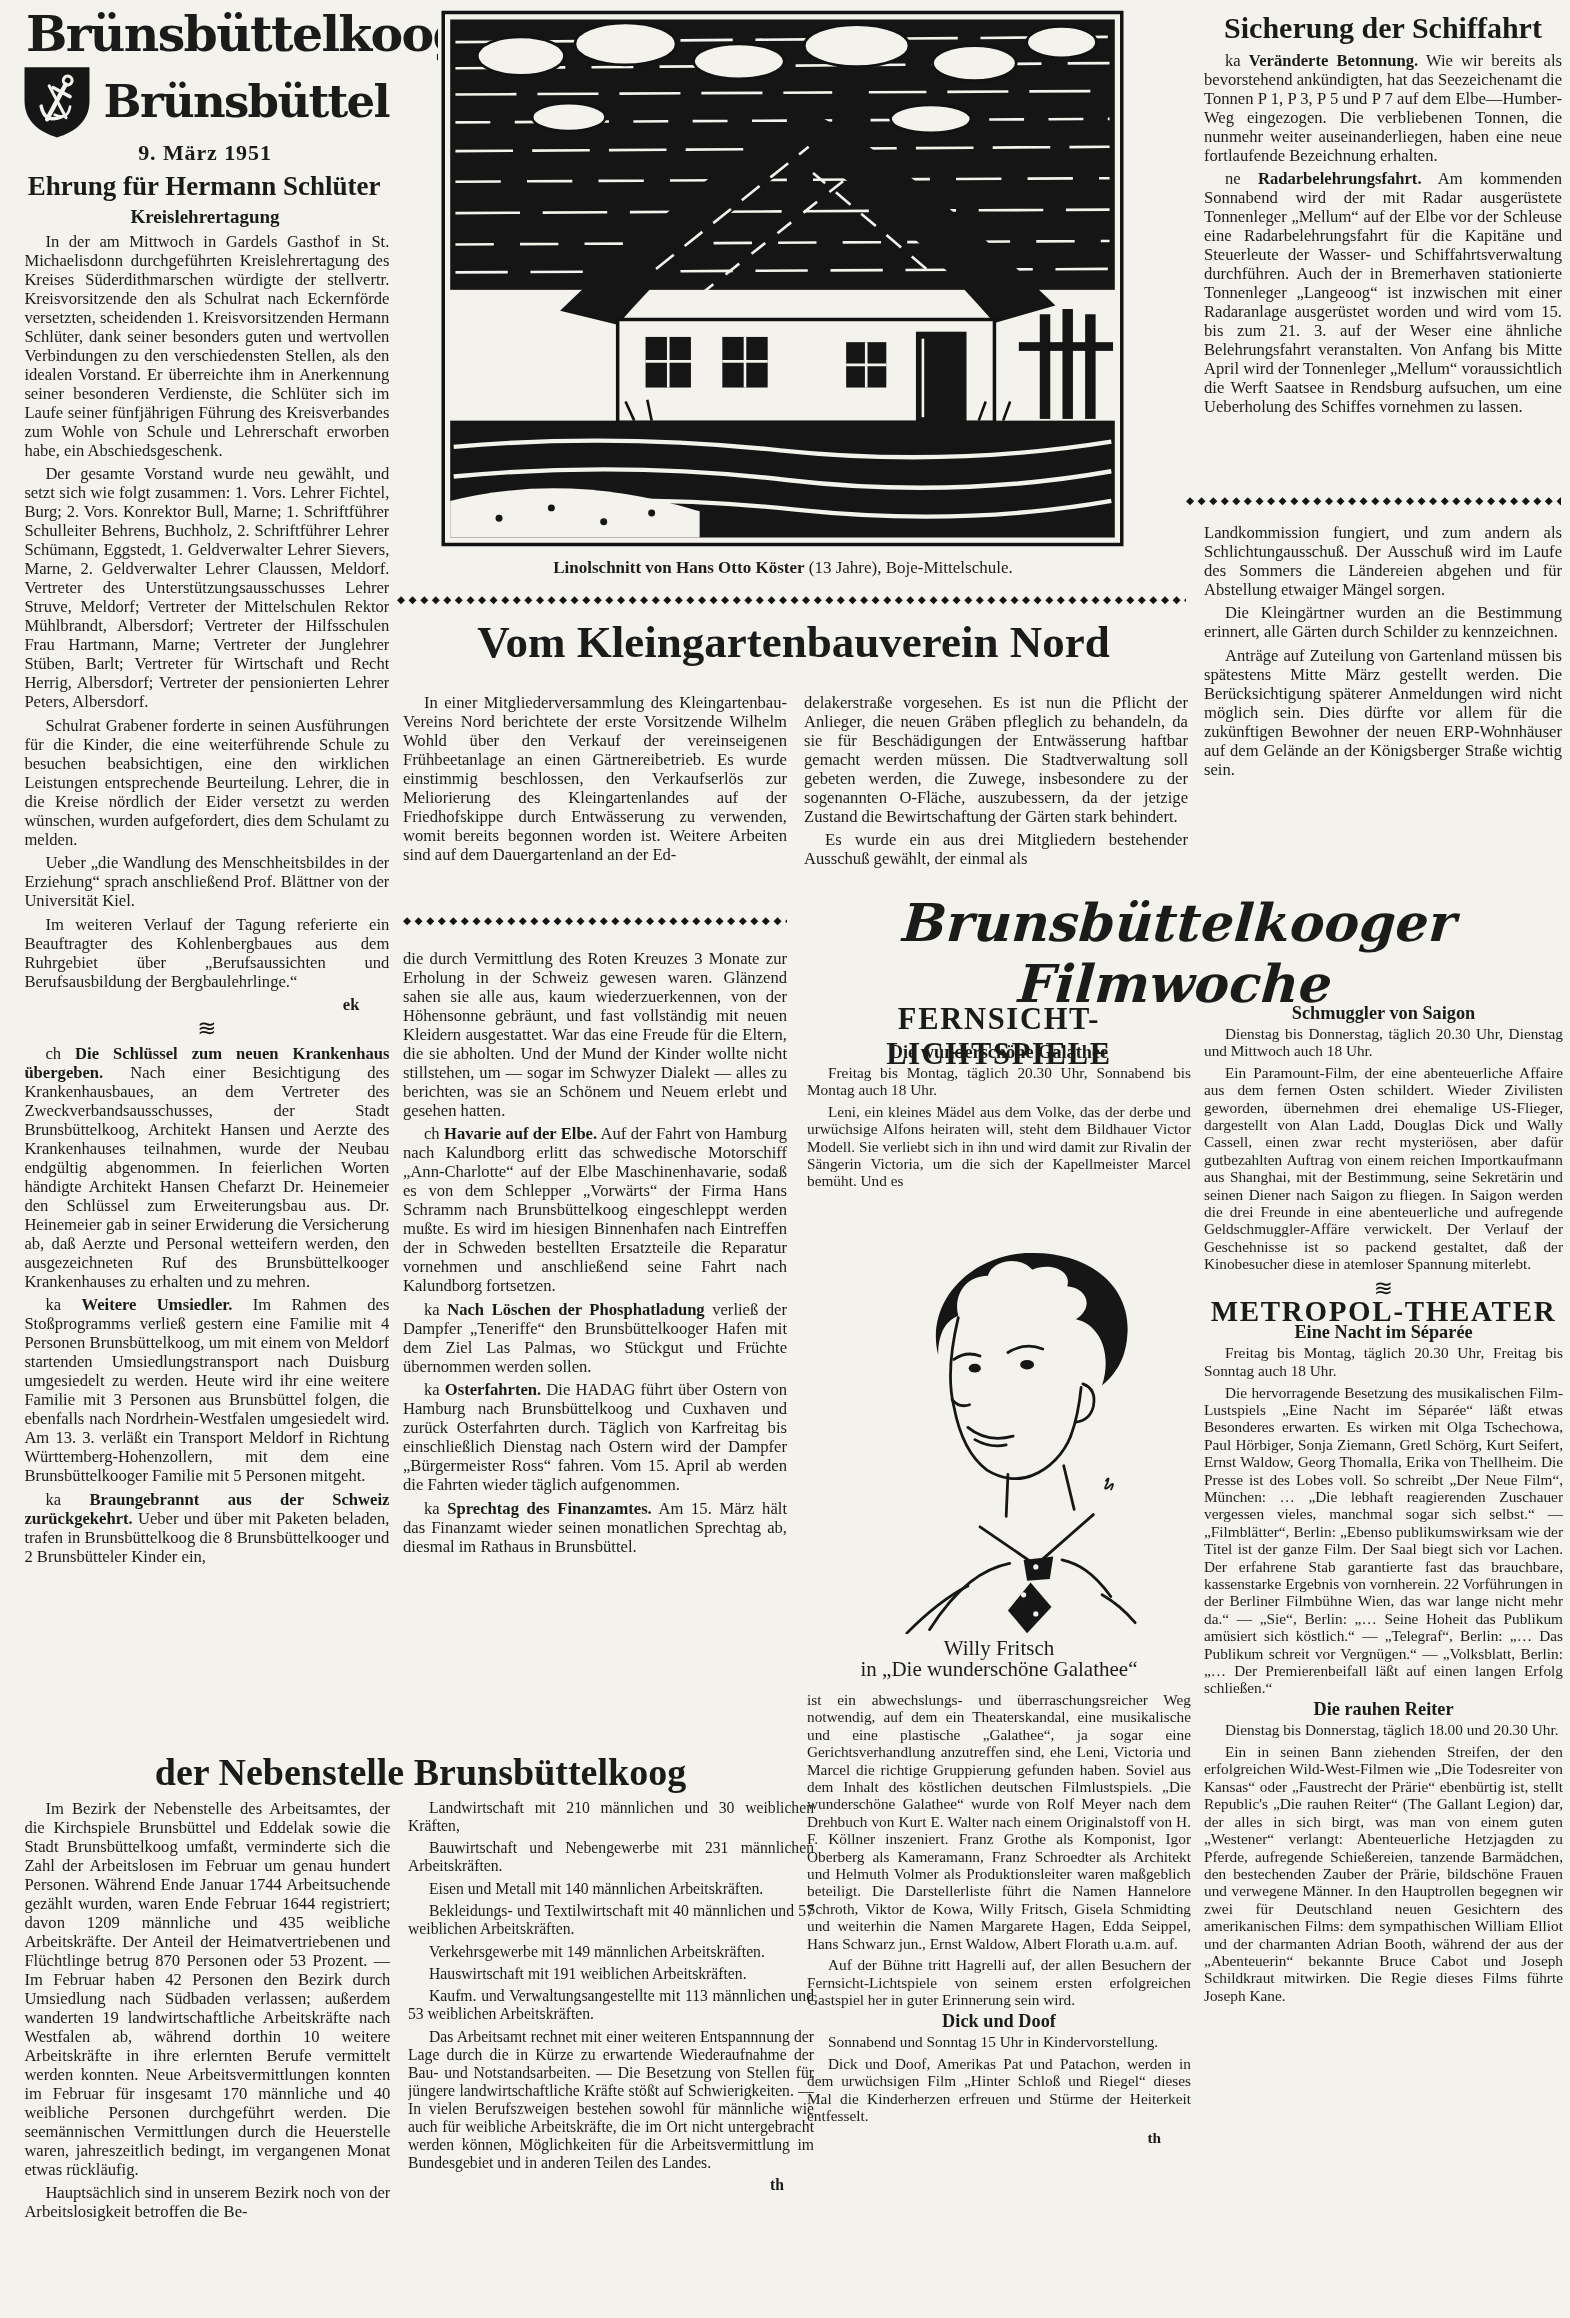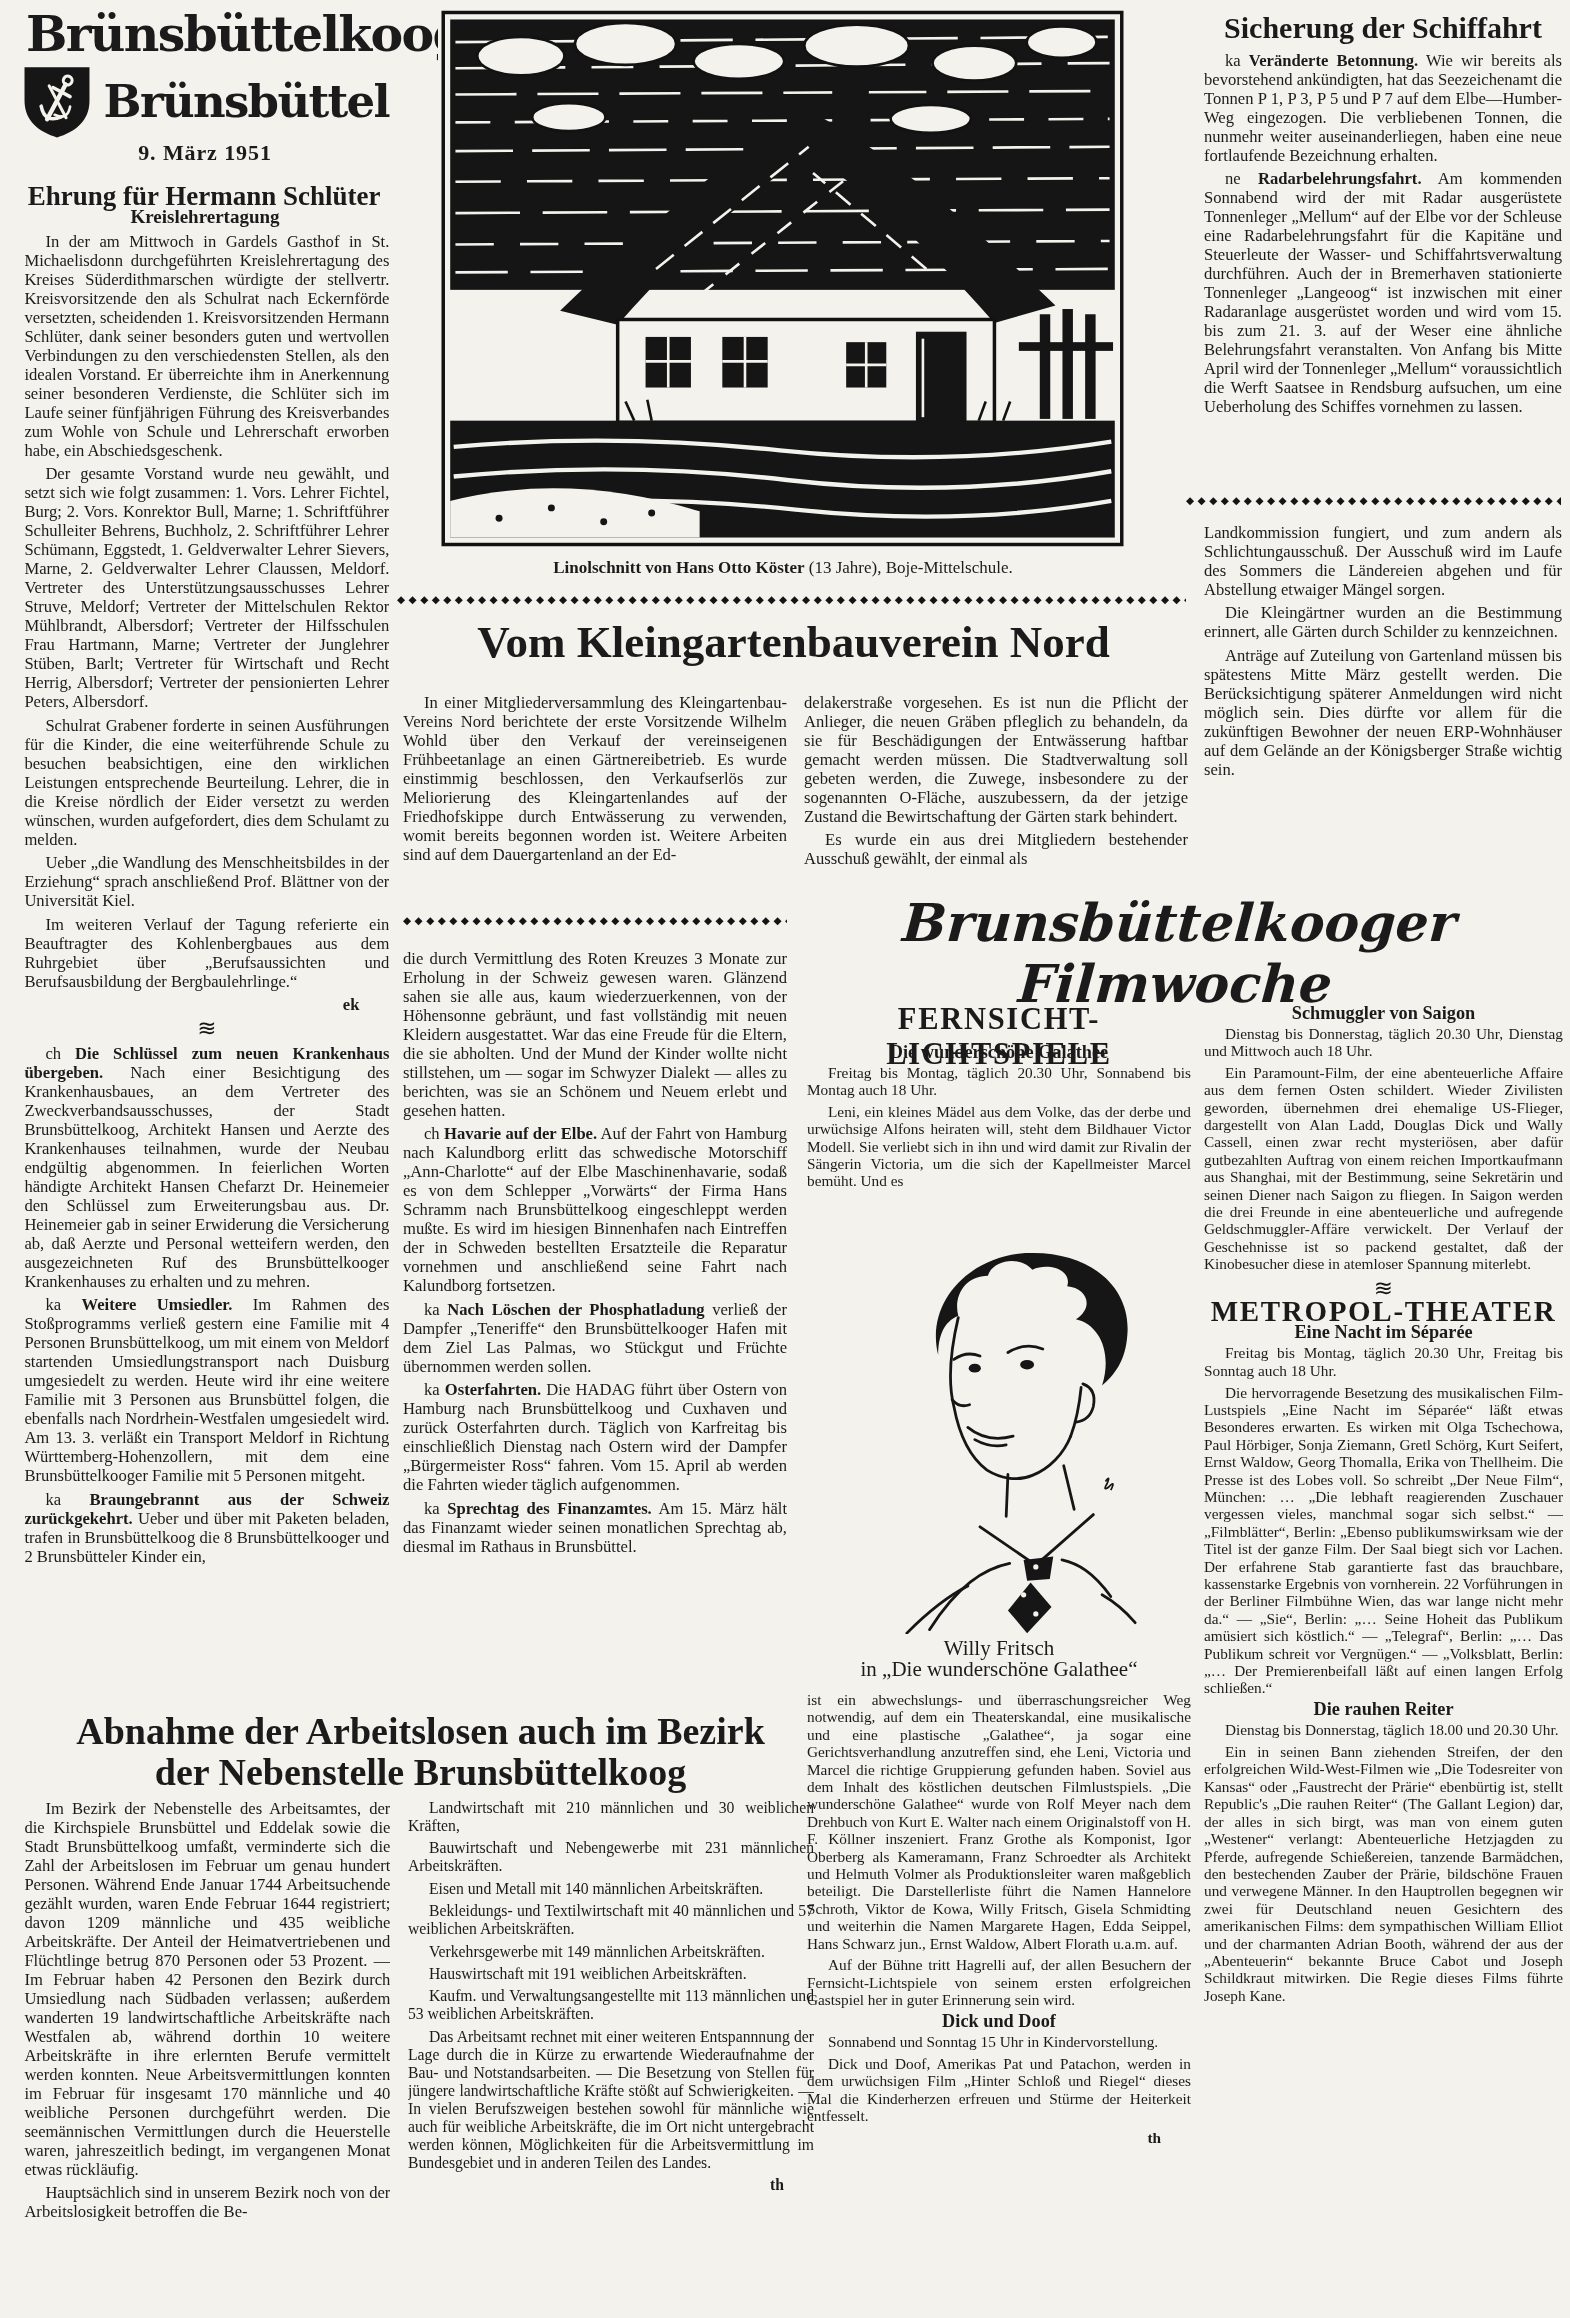--- a/index.html
+++ b/index.html
@@ -15,21 +15,21 @@
   .lead{font-weight:bold;margin-top:43px;}
   .pf{font-weight:normal;}
   .sig{text-align:right;font-weight:bold;padding-right:30px;}
   .overflow-clip{overflow:hidden;}
   
   .mast1{font-family:"DejaVu Serif", serif;font-weight:bold;font-size:49px;letter-spacing:-1.7px;line-height:51px;}
   .mast2{font-family:"DejaVu Serif", serif;font-weight:bold;font-size:45px;letter-spacing:-1.7px;line-height:47px;}
   .mastrow{display:flex;align-items:center;justify-content:center;gap:10.5px;text-align:center;}
   .flourish{width:45px;height:24.4px;background:repeating-linear-gradient(to bottom,#161616 0 4.4px,rgba(0,0,0,0) 4.4px 9.6px);transform:skewY(-6deg);}
   .dateline{font-weight:bold;font-size:22px;letter-spacing:0.9px;}
-  .h-a1{font-weight:bold;font-size:27px;line-height:31px;margin-top:10px;}
+  .h-a1{font-weight:bold;font-size:27px;line-height:31px;}
   .h-sub{font-weight:bold;font-size:19px;}
   .h-kg{font-weight:bold;font-size:45px;line-height:49px;}
   .h-schiff{font-weight:bold;font-size:30px;line-height:33px;}
   .h-abn{font-weight:bold;font-size:38px;line-height:40px;}
   .h-script{font-family:"DejaVu Serif", serif;font-style:italic;font-weight:bold;font-size:52px;transform:skewX(-4deg);}
   .h-cinema{font-weight:bold;font-size:30.5px;letter-spacing:1.7px;}
   .h-film{font-weight:bold;font-size:18.3px;text-align:center;margin:3.5px 0 2.6px 0;}
   .cap-bold{font-weight:bold;}
   .lino-cap{font-size:17px;}
   .caric-cap{font-size:21px;line-height:21px;}
@@ -313,21 +313,20 @@
     <div class="wavy center"></div>
     <div class="h-cinema center" style="font-size:29px;">METROPOL-THEATER</div>
     <div class="h-film">Eine Nacht im Séparée</div>
     <p>Freitag bis Montag, täglich 20.30 Uhr, Freitag bis Sonntag auch 18 Uhr.</p>
     <p>Die hervorragende Besetzung des musikalischen Film-Lustspiels „Eine Nacht im Séparée“ läßt etwas Besonderes erwarten. Es wirken mit Olga Tschechowa, Paul Hörbiger, Sonja Ziemann, Gretl Schörg, Kurt Seifert, Ernst Waldow, Georg Thomalla, Erika von Thellheim. Die Presse ist des Lobes voll. So schreibt „Der Neue Film“, München: … „Die lebhaft reagierenden Zuschauer vergessen vieles, manchmal sogar sich selbst.“ — „Filmblätter“, Berlin: „Ebenso publikumswirksam wie der Titel ist der ganze Film. Der Saal biegt sich vor Lachen. Der erfahrene Stab garantierte fast das brauchbare, kassenstarke Ergebnis von vornherein. 22 Vorführungen in der Berliner Filmbühne Wien, das war lange nicht mehr da.“ — „Sie“, Berlin: „… Seine Hoheit das Publikum amüsiert sich köstlich.“ — „Telegraf“, Berlin: „… Das Publikum schreit vor Vergnügen.“ — „Volksblatt, Berlin: „… Der Premierenbeifall läßt auf einen langen Erfolg schließen.“</p>
     <div class="h-film">Die rauhen Reiter</div>
     <p>Dienstag bis Donnerstag, täglich 18.00 und 20.30 Uhr.</p>
     <p>Ein in seinen Bann ziehenden Streifen, der den erfolgreichen Wild-West-Filmen wie „Die Todesreiter von Kansas“ oder „Faustrecht der Prärie“ ebenbürtig ist, stellt Republic's „Die rauhen Reiter“ (The Gallant Legion) dar, der alles in sich birgt, was man von einem guten „Westener“ verlangt: Abenteuerliche Hetzjagden zu Pferde, aufregende Schießereien, tanzende Barmädchen, den bestechenden Zauber der Prärie, bildschöne Frauen und verwegene Männer. In den Hauptrollen begegnen wir zwei für Deutschland neuen Gesichtern des amerikanischen Films: dem sympathischen William Elliot und der charmanten Adrian Booth, während der aus der „Abenteuerin“ bekannte Bruce Cabot und Joseph Schildkraut mitwirken. Die Regie dieses Films führte Joseph Kane.</p>
   </div>
 
-  <div class="abs h-abn center" style="left:26px;top:1711px;width:789px;">Abnahme der Arbeitslosen auch im Bezirk</div>
   <div class="abs h-abn center" style="left:26px;top:1752px;width:789px;">der Nebenstelle Brunsbüttelkoog</div>
 
   <div class="abs flow body19 overflow-clip" style="left:24.4px;top:1799px;width:366px;height:515px;">
     <p>Im Bezirk der Nebenstelle des Arbeitsamtes, der die Kirchspiele Brunsbüttel und Eddelak sowie die Stadt Brunsbüttelkoog umfaßt, verminderte sich die Zahl der Arbeitslosen im Februar um genau hundert Personen. Während Ende Januar 1744 Arbeitsuchende gezählt wurden, waren Ende Februar 1644 registriert; davon 1209 männliche und 435 weibliche Arbeitskräfte. Der Anteil der Heimatvertriebenen und Flüchtlinge betrug 870 Personen oder 53 Prozent. — Im Februar haben 42 Personen den Bezirk durch Umsiedlung nach Südbaden verlassen; außerdem wanderten 19 landwirtschaftliche Arbeitskräfte nach Westfalen ab, während dorthin 10 weitere Arbeitskräfte in ihre erlernten Berufe vermittelt werden konnten. Neue Arbeitsvermittlungen konnten im Februar für insgesamt 170 männliche und 40 weibliche Personen durchgeführt werden. Die seemännischen Vermittlungen durch die Heuerstelle waren, jahreszeitlich bedingt, im vergangenen Monat etwas rückläufig.</p>
     <p>Hauptsächlich sind in unserem Bezirk noch von der Arbeitslosigkeit betroffen die Be-</p>
   </div>
 
   <div class="abs flow body18 overflow-clip" style="left:408px;top:1799px;width:406px;height:515px;">
     <p>Landwirtschaft mit 210 männlichen und 30 weiblichen Kräften,</p>
     <p>Bauwirtschaft und Nebengewerbe mit 231 männlichen Arbeitskräften.</p>

